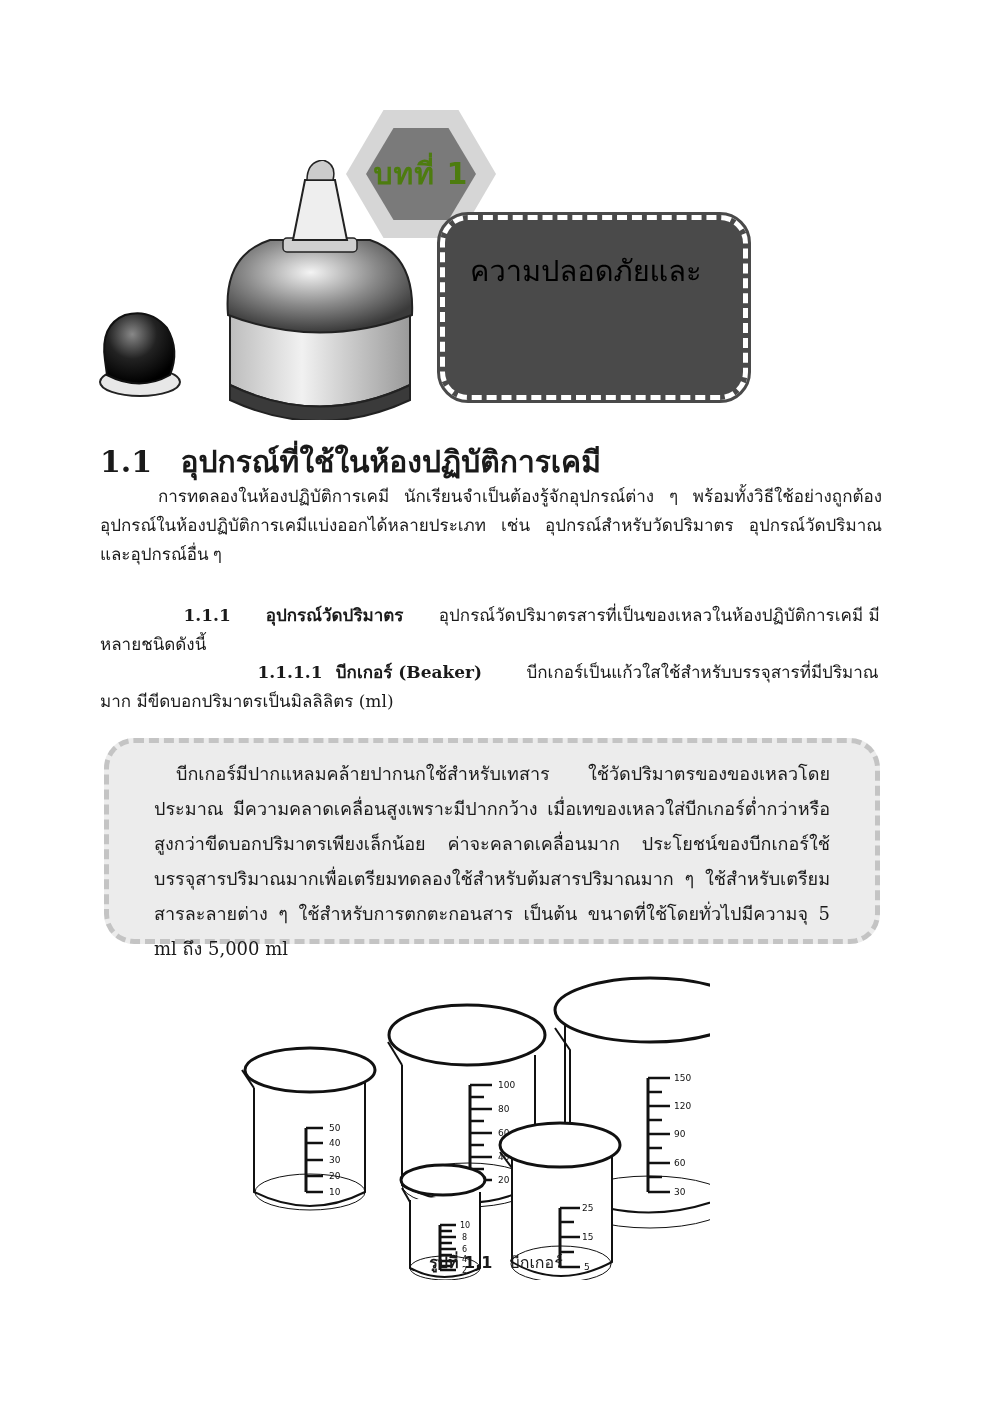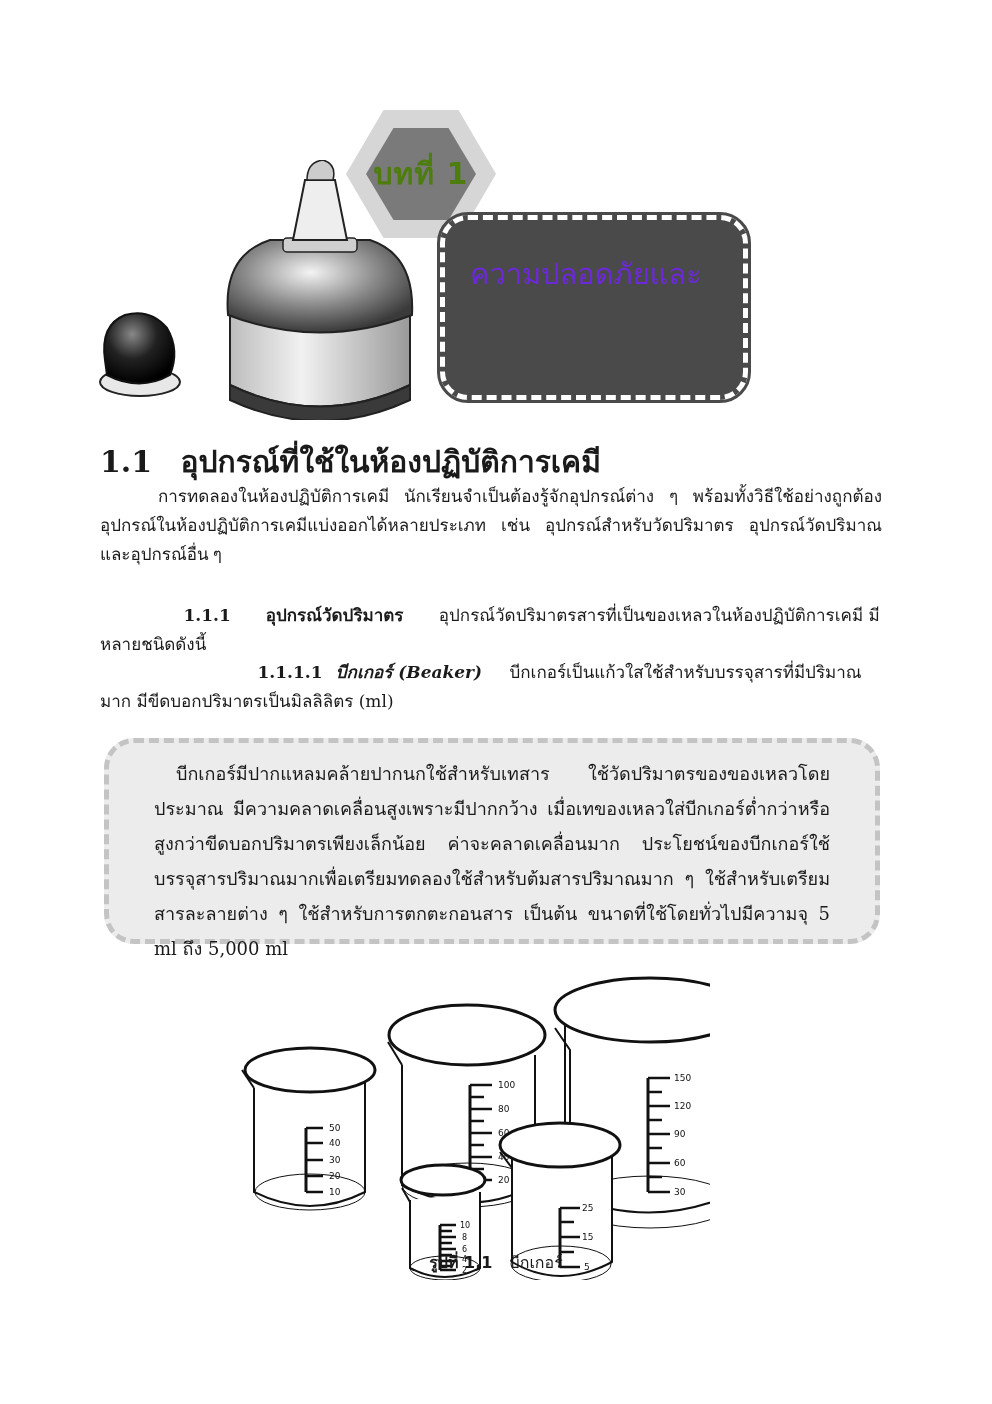--- a/index.html
+++ b/index.html
@@ -14,21 +14,21 @@
   .hex-inner { left:366px; top:128px; width:110px; height:92px;
     background:#7a7a7a;
     clip-path: polygon(25% 0, 75% 0, 100% 50%, 75% 100%, 25% 100%, 0 50%); }
   .chapter-label { left:366px; top:150px; width:110px; text-align:center;
     font-family:"DejaVu Sans", sans-serif; font-weight:bold; font-size:30px; color:#4d7c0f; letter-spacing:1px; }
 
   .title-box { left:440px; top:215px; width:308px; height:185px;
     background:#4a4a4a; border-radius:28px;
     border:5px dashed #ffffff; outline:3px solid #4a4a4a; box-sizing:border-box; }
   .title-text { left:470px; top:256px; width:270px;
-    font-family:Liberation Sans, sans-serif; font-size:29px; line-height:36px; color:#6d28d9; }
+    font-family:Liberation Mono, monospace; font-size:29px; line-height:36px; color:#000000; }
 
   
   .h1 { left:100px; top:438px; font-size:30px; font-weight:bold; }
   .h1 .num { display:inline-block; width:70px; }
   .para { left:100px; width:782px; font-size:17px; line-height:29px; text-align:justify; }
   .indent1 { text-indent:58px; }
   .h2-line { left:100px; width:782px; font-size:17px; line-height:29px; }
   .bold { font-weight:bold; }
 
   .note-box { left:104px; top:738px; width:776px; height:206px;
@@ -94,21 +94,21 @@
 <div class="abs h2-line" style="top:588px;margin-top:13px;">
   <span style="display:inline-block;width:78px;"></span>
   <span class="bold" style="display:inline-block;width:77px;">1.1.1</span>
   <span class="bold" style="margin-right:30px;">อุปกรณ์วัดปริมาตร</span>
   <span>อุปกรณ์วัดปริมาตรสารที่เป็นของเหลวในห้องปฏิบัติการเคมี มีหลายชนิดดังนี้</span>
 </div>
 
 <div class="abs h2-line" style="top:658px;">
   <span style="display:inline-block;width:152px;"></span>
   <span class="bold" style="display:inline-block;width:73px;">1.1.1.1</span>
-  <span class="bold" style="margin-right:22px;font-style:italic;">บีกเกอร์ (Beaker)</span>
+  <span class="bold" style="margin-right:39px;">บีกเกอร์ (Beaker)</span>
   <span>บีกเกอร์เป็นแก้วใสใช้สำหรับบรรจุสารที่มีปริมาณมาก มีขีดบอกปริมาตรเป็นมิลลิลิตร (ml)</span>
 </div>
 
 <div class="abs note-box"></div>
 <div class="abs note-text">
   <span class="first">บีกเกอร์มีปากแหลมคล้ายปากนกใช้สำหรับเทสาร ใช้วัดปริมาตรของของเหลวโดยประมาณ มีความคลาดเคลื่อนสูงเพราะมีปากกว้าง เมื่อเทของเหลวใส่บีกเกอร์ต่ำกว่าหรือสูงกว่าขีดบอกปริมาตรเพียงเล็กน้อย ค่าจะคลาดเคลื่อนมาก ประโยชน์ของบีกเกอร์ใช้บรรจุสารปริมาณมากเพื่อเตรียมทดลองใช้สำหรับต้มสารปริมาณมาก ๆ ใช้สำหรับเตรียมสารละลายต่าง ๆ ใช้สำหรับการตกตะกอนสาร เป็นต้น ขนาดที่ใช้โดยทั่วไปมีความจุ 5 ml ถึง 5,000 ml</span>
 </div>
 
 <svg class="abs" style="left:230px;top:970px;" width="480" height="310" viewBox="0 0 480 310" fill="none" stroke="#111" font-family="DejaVu Sans, sans-serif">
 

